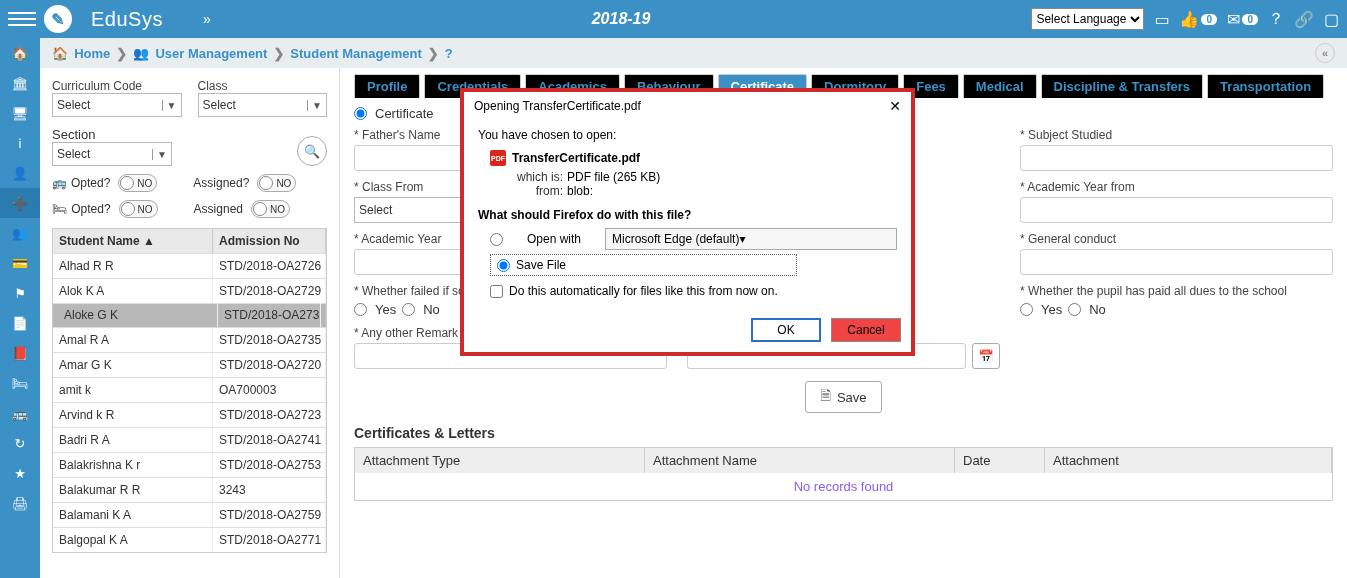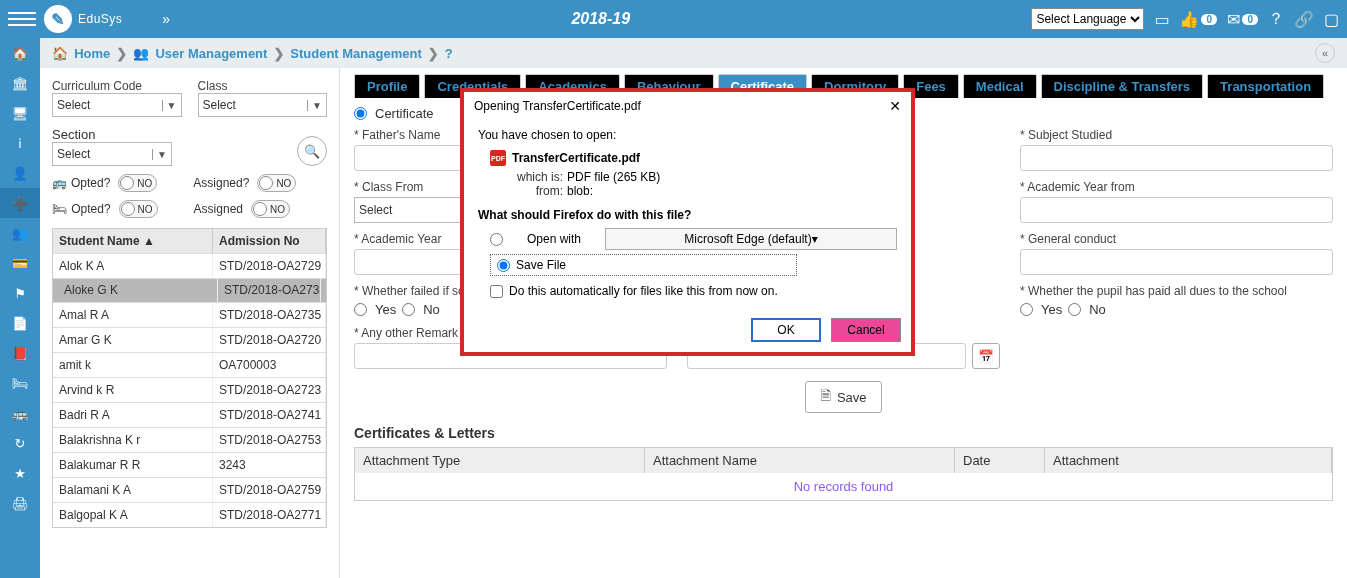--- a/index.html
+++ b/index.html
@@ -4,21 +4,21 @@
 <style>
 * { box-sizing: border-box; margin: 0; padding: 0; }
 body { font-family: "Segoe UI", Arial, sans-serif; font-size: 13px; background: #fff; color: #333; overflow: hidden; width: 1347px; height: 578px; position: relative; }
 
 
 .topbar { background: #3b91c5; height: 38px; display: flex; align-items: center; padding: 0 8px; color: #fff; }
 .hamburger { width: 28px; height: 28px; display: flex; flex-direction: column; justify-content: center; gap: 4px; margin-right: 8px; cursor: pointer; }
 .hamburger span { display: block; height: 2px; background: #fff; }
 .logo-wrap { display: flex; align-items: center; gap: 6px; }
 .logo-circle { width: 28px; height: 28px; border-radius: 50%; background: #fff; color: #3b91c5; display: flex; align-items: center; justify-content: center; font-weight: bold; font-size: 16px; }
-.brand { font-size: 12px; font-weight: 400; letter-spacing: 0.5px; }
+.brand { font-size: 20px; font-weight: 400; letter-spacing: 0.5px; margin-left: 13px; }
 .chevrons { margin-left: 40px; font-size: 14px; cursor: pointer; }
 .topbar-center { flex: 1; text-align: center; font-style: italic; font-weight: bold; font-size: 16px; }
 .topbar-right { display: flex; align-items: center; gap: 10px; }
 .lang-select { height: 22px; font-size: 12px; background: #fff; border: 1px solid #888; }
 .top-icon { color: #fff; font-size: 16px; cursor: pointer; position: relative; display: inline-flex; align-items: center; }
 .badge { background: #fff; color: #3b91c5; border-radius: 8px; font-size: 10px; padding: 0 5px; margin-left: 2px; font-weight: bold; }
 
 
 .sidebar { position: absolute; top: 38px; left: 0; width: 40px; bottom: 0; background: #3b91c5; }
 .sidebar .item { width: 40px; height: 30px; display: flex; align-items: center; justify-content: center; color: #fff; cursor: pointer; }
@@ -79,25 +79,25 @@
 .dlg-title .x { font-size:14px; cursor:pointer;}
 .dlg-body { padding:8px 14px 10px;}
 .dlg-body .chosen { margin-bottom:8px;}
 .file-line { display:flex; align-items:center; gap:6px; padding-left:12px; font-weight:bold;}
 .pdf-icon { width:16px; height:16px; background:#d9281b; color:#fff; font-size:7px; display:flex; align-items:center; justify-content:center; border-radius:2px;}
 .meta { padding-left:30px; margin-top:4px;}
 .meta .r { display:flex; gap:4px;}
 .meta .k { width:55px; text-align:right; color:#333;}
 .what { font-weight:bold; margin:10px 0 6px;}
 .opt-row { display:flex; align-items:center; gap:24px; padding-left:12px; margin:4px 0;}
-.opt-row .open-sel { flex:1; border:1px solid #aaa; display:flex; justify-content:center; align-items:center; height:22px; padding:0 6px; background:#f6f6f6;}
+.opt-row .open-sel { flex:1; border:1px solid #aaa; display:flex; justify-content:flex-start; align-items:center; height:22px; padding:0 6px; background:#f6f6f6;}
 .opt-save { padding-left:12px; border:1px dotted #666; display:inline-flex; align-items:center; gap:6px; padding:3px 230px 3px 6px; margin-left:12px;}
 .chk-row { display:flex; align-items:center; gap:6px; padding-left:12px; margin-top:8px;}
 .dlg-btns { display:flex; justify-content:flex-end; gap:10px; padding:10px; }
-.dlg-btns button { width:70px; height:24px; border:1px solid #888; background:#ec4899; cursor:pointer; font-size:12px;}
+.dlg-btns button { width:70px; height:24px; border:1px solid #888; background:#ef4444; cursor:pointer; font-size:12px;}
 .dlg-btns .ok { border:2px solid #2a6fd0; background:#fff;}
 </style>
 </head>
 <body>
 
 <div class="topbar">
   <div class="hamburger">
       <span></span>
       <span></span>
       <span></span>
@@ -206,20 +206,24 @@
           <span>NO</span>
         </span>
     </div>
     <div class="student-table">
       <div class="hdr">
         <div class="col-name"><span>Student Name</span> ▲</div>
         <div class="col-adm">Admission No</div>
       </div>
       <div id="student-rows">
           <div class="row">
+            <div class="col-name">Alhad R R</div>
+            <div class="col-adm">STD/2018-OA2726</div>
+          </div>
+          <div class="row">
             <div class="col-name">Alok K A</div>
             <div class="col-adm">STD/2018-OA2729</div>
           </div>
           <div class="row sel">
             <div class="col-name">Aloke G K</div>
             <div class="col-adm">STD/2018-OA2732</div>
           </div>
           <div class="row">
             <div class="col-name">Amal R A</div>
             <div class="col-adm">STD/2018-OA2735</div>

